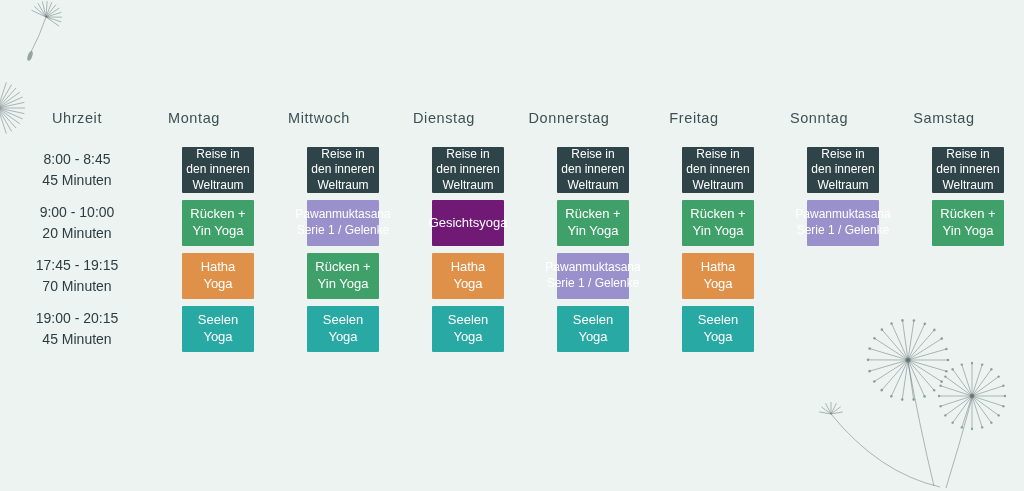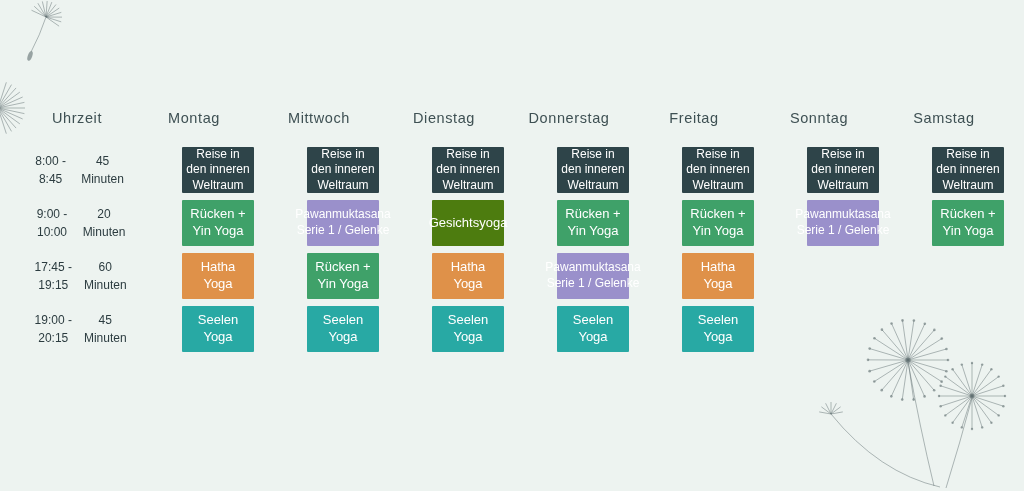--- a/index.html
+++ b/index.html
@@ -15,22 +15,22 @@
     position:absolute;left:25px;top:96px;
     display:grid;
     grid-template-columns:104px repeat(7,120px);
     column-gap:5px;row-gap:7px;
   }
   .head{
     height:44px;display:flex;align-items:center;justify-content:center;
     color:#3e5053;font-size:14.5px;letter-spacing:.6px;
   }
   .time-cell{
-    height:46px;display:flex;align-items:center;justify-content:center;
-    color:#2c3c40;font-size:12px;line-height:1.5;text-align:center;
+    height:46px;display:flex;flex-direction:column;align-items:center;justify-content:center;
+    color:#2c3c40;font-size:14px;line-height:1.5;text-align:center;
   }
   .cell{
     height:46px;display:flex;align-items:center;justify-content:center;
     text-align:center;color:#ffffff;font-size:13px;line-height:1.3;
     padding:2px 4px;border-radius:1px;margin-left:48px;
   }
   .cell.small{font-size:12px}
   .cell.empty{background:transparent}
   .deco{position:absolute;pointer-events:none}
   .deco-tl{left:0;top:0}
@@ -199,28 +199,28 @@
     <div class="cell small" style="background: rgb(46, 68, 73);">Reise in den inneren Weltraum</div>
     <div class="cell small" style="background: rgb(46, 68, 73);">Reise in den inneren Weltraum</div>
     <div class="cell small" style="background: rgb(46, 68, 73);">Reise in den inneren Weltraum</div>
     <div class="cell small" style="background: rgb(46, 68, 73);">Reise in den inneren Weltraum</div>
     <div class="time-cell">
       <div class="time-range">9:00 - 10:00</div>
       <div class="time-duration">20 Minuten</div>
     </div>
     <div class="cell" style="background: rgb(63, 161, 105);">Rücken + Yin Yoga</div>
     <div class="cell small" style="background: rgb(154, 144, 203);">Pawanmuktasana Serie 1 / Gelenke</div>
-    <div class="cell" style="background: #4d7c0f;">Gesichtsyoga</div>
+    <div class="cell" style="background: #701a75;">Gesichtsyoga</div>
     <div class="cell" style="background: rgb(63, 161, 105);">Rücken + Yin Yoga</div>
     <div class="cell" style="background: rgb(63, 161, 105);">Rücken + Yin Yoga</div>
     <div class="cell small" style="background: rgb(154, 144, 203);">Pawanmuktasana Serie 1 / Gelenke</div>
     <div class="cell" style="background: rgb(63, 161, 105);">Rücken + Yin Yoga</div>
     <div class="time-cell">
       <div class="time-range">17:45 - 19:15</div>
-      <div class="time-duration">60 Minuten</div>
+      <div class="time-duration">70 Minuten</div>
     </div>
     <div class="cell" style="background: rgb(223, 145, 73);">Hatha  Yoga</div>
     <div class="cell" style="background: rgb(63, 161, 105);">Rücken + Yin Yoga</div>
     <div class="cell" style="background: rgb(223, 145, 73);">Hatha Yoga</div>
     <div class="cell small" style="background: rgb(154, 144, 203);">Pawanmuktasana Serie 1  / Gelenke</div>
     <div class="cell" style="background: rgb(223, 145, 73);">Hatha  Yoga</div>
     <div class="cell empty"></div>
     <div class="cell empty"></div>
     <div class="time-cell">
       <div class="time-range">19:00 - 20:15</div>

